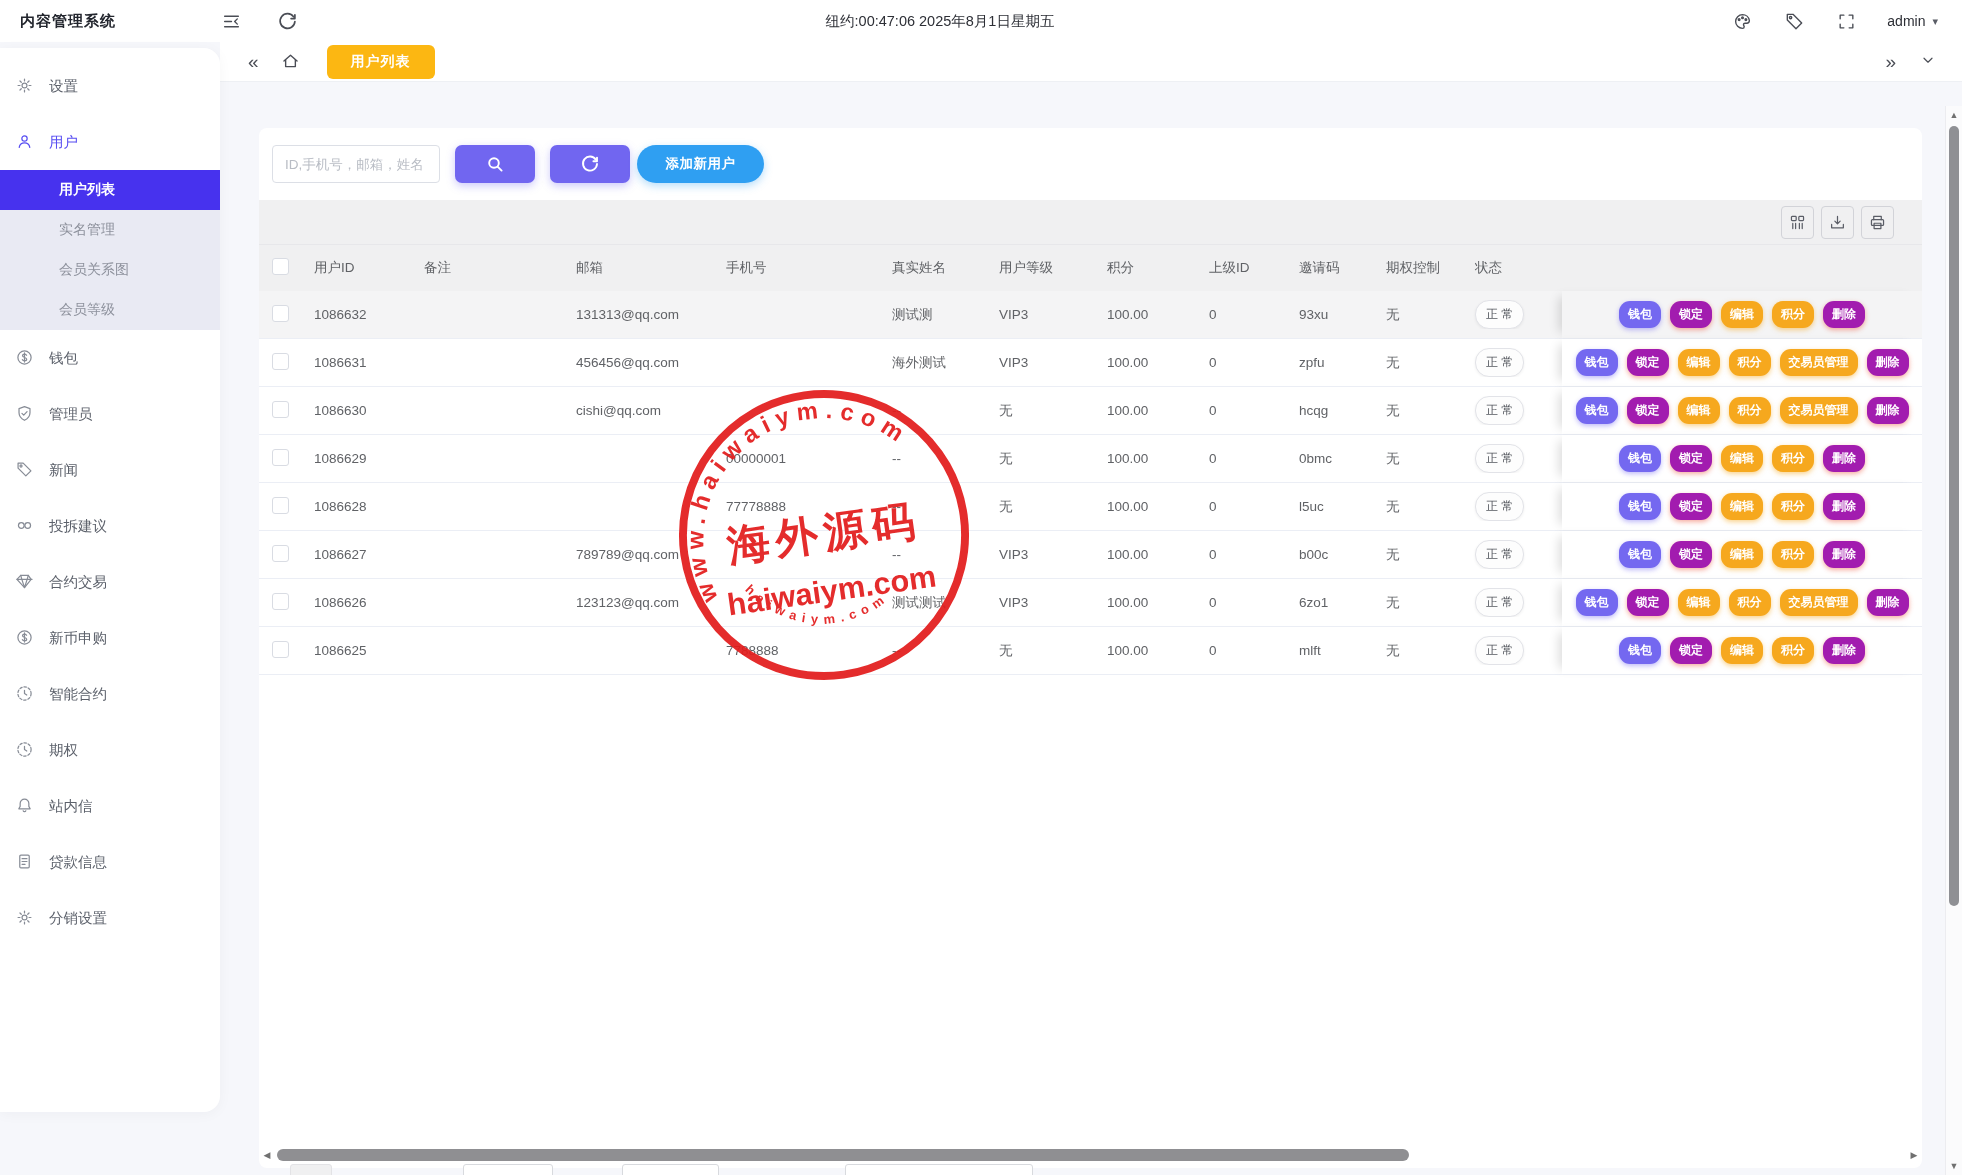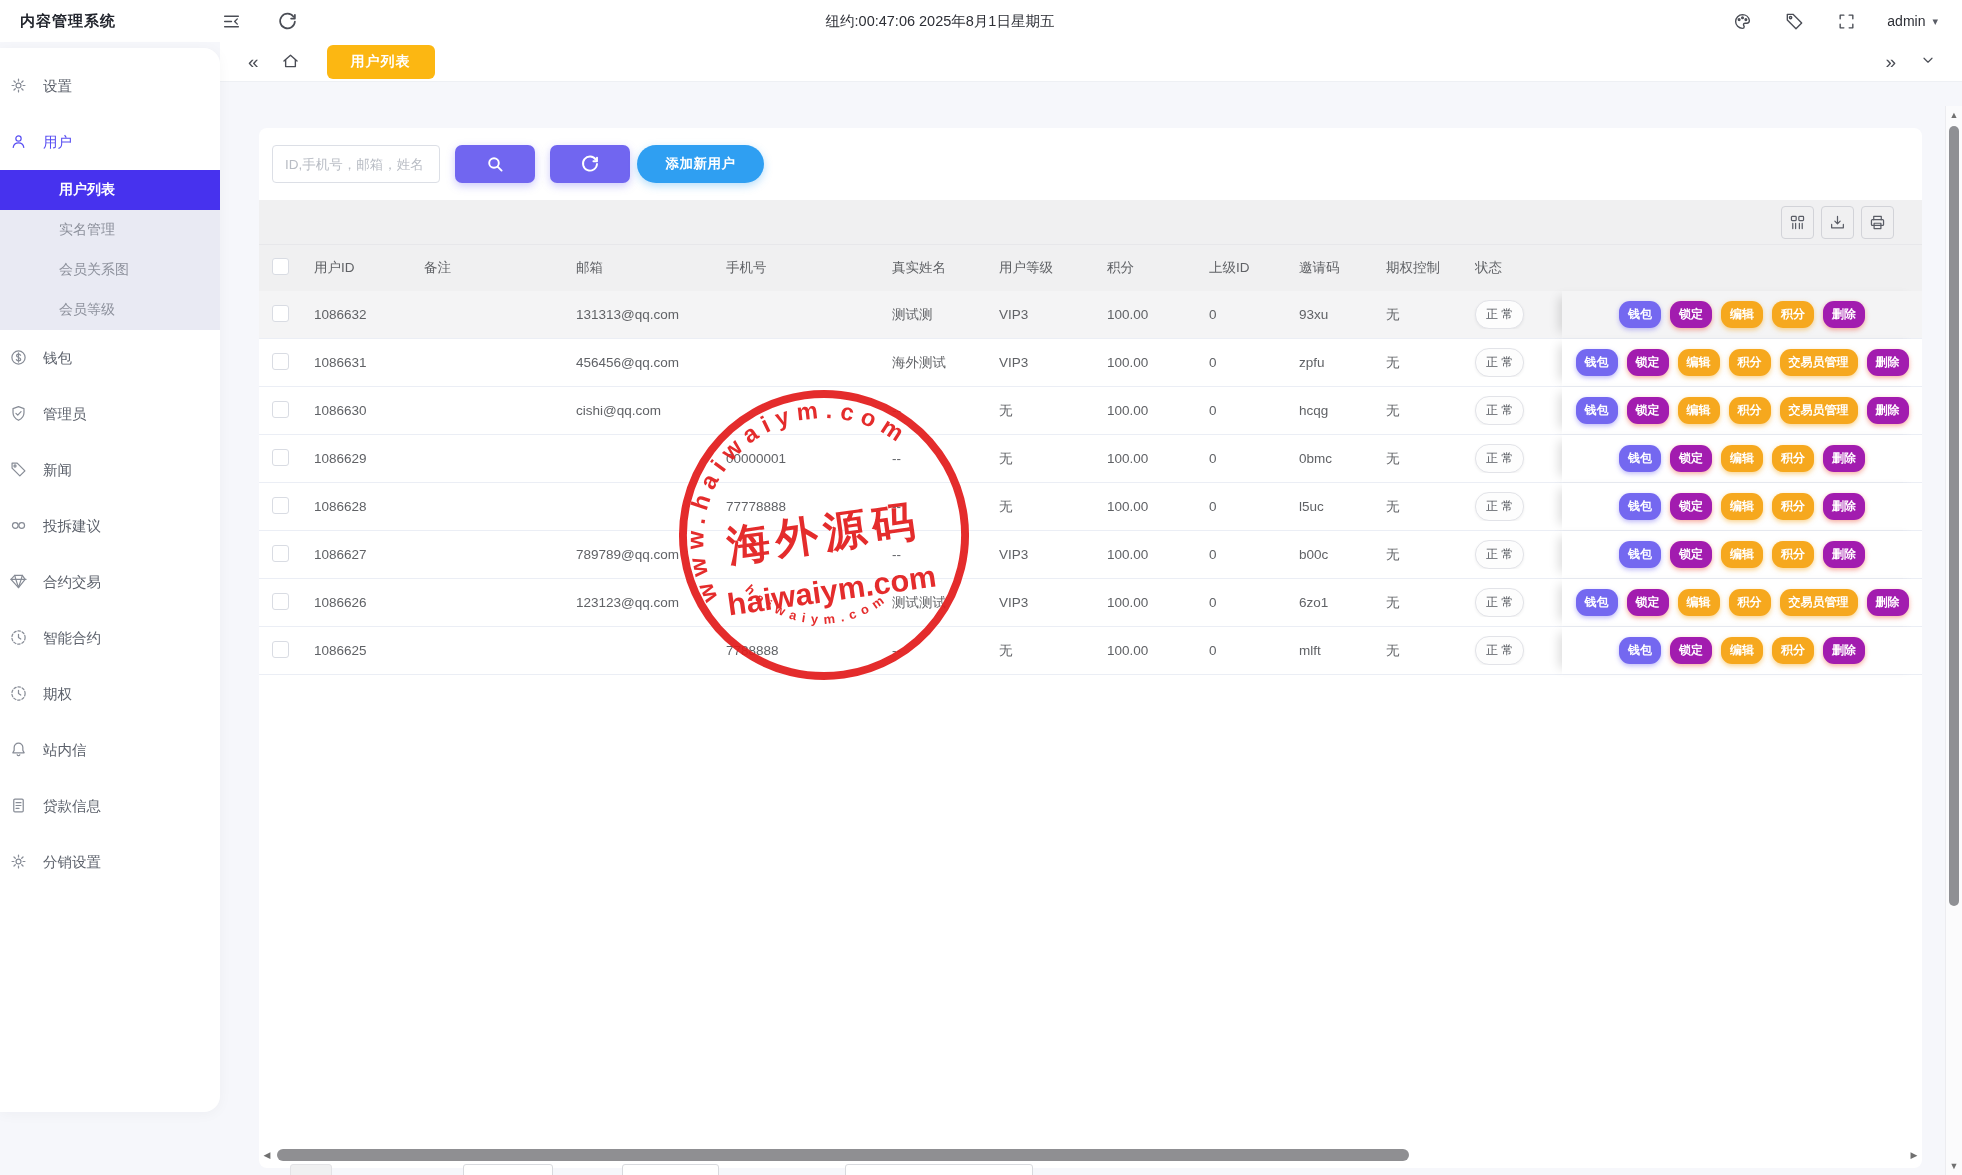--- a/index.html
+++ b/index.html
@@ -23,21 +23,21 @@
   
   .tabbar{position:absolute;left:220px;top:42px;width:1742px;height:40px;background:#fff;border-bottom:1px solid #eef0f4;display:flex;align-items:center;z-index:4;box-sizing:border-box;padding:0 26px 0 28px;}
   .nav-gly{font-size:19px;color:#4a4d55;cursor:pointer;line-height:1;}
   .home-ic{margin-left:22px;width:20px;height:20px;color:#4a4d55;cursor:pointer;}
   .home-ic svg{width:19px;height:19px;}
   .tab-pill{margin-left:26px;height:34px;padding:0 24px;border-radius:6px;background:#fcb712;color:#fff;font-size:14px;font-weight:bold;display:flex;align-items:center;cursor:pointer;letter-spacing:1px;}
   .tab-right{margin-left:auto;display:flex;align-items:center;gap:24px;}
   .tab-right .chev svg{width:16px;height:16px;color:#4a4d55;}
   
   .sidebar{position:absolute;left:0;top:48px;width:220px;height:1064px;background:#fff;border-radius:0 16px 16px 0;box-shadow:0 2px 14px rgba(30,34,60,.04);z-index:6;overflow:hidden;padding-top:10px;box-sizing:border-box;}
-  .s-item{height:56px;display:flex;align-items:center;padding-left:10px;cursor:pointer;color:#5c616b;font-size:14.5px;}
+  .s-item{height:56px;display:flex;align-items:center;padding-left:16px;cursor:pointer;color:#5c616b;font-size:14.5px;}
   .s-item .s-ic{width:18px;height:18px;margin-right:15px;color:#878c96;display:inline-flex;}
   .s-item.active-parent{color:#584ef2;}
   .s-item.active-parent .s-ic{color:#584ef2;}
   .sub-block{background:#e9eaf3;}
   .sub-item{height:40px;display:flex;align-items:center;padding-left:59px;font-size:14px;color:#8d919c;cursor:pointer;}
   .sub-item.active{background:#4732ee;color:#fff;font-weight:bold;}
   .ic{width:17px;height:17px;fill:none;stroke:currentColor;stroke-width:1.3;stroke-linecap:round;stroke-linejoin:round;}
   
   .card{position:absolute;left:259px;top:128px;width:1663px;height:1040px;background:#fff;border-radius:8px;z-index:3;}
   .search-input{position:absolute;left:13px;top:17px;width:168px;height:38px;box-sizing:border-box;border:1px solid #dcdfe6;border-radius:4px;padding:0 12px;font-size:13.5px;color:#333;outline:none;font-family:inherit;background:#fff;}
@@ -208,20 +208,29 @@
         <svg class="ic" viewBox="0 0 18 18">
           <path d="M5 2.5h8l3 4.2L9 15.5 1 6.7z"></path>
           <path d="M1 6.7h16M6.2 6.7L9 15.5l2.8-8.8M5 2.5L6.2 6.7M13 2.5l-1.2 4.2"></path>
         </svg>
       </span>
       <span>合约交易</span>
     </div>
     <div class="s-item">
       <span class="s-ic">
         <svg class="ic" viewBox="0 0 18 18">
+          <circle cx="9" cy="9" r="7"></circle>
+          <path d="M11.2 6.6c-.5-.7-1.3-1.1-2.2-1.1-1.2 0-2.1.7-2.1 1.7 0 2.3 4.4 1.3 4.4 3.6 0 1-.9 1.7-2.3 1.7-1 0-1.8-.4-2.3-1.2M9 4.2v9.6"></path>
+        </svg>
+      </span>
+      <span>新币申购</span>
+    </div>
+    <div class="s-item">
+      <span class="s-ic">
+        <svg class="ic" viewBox="0 0 18 18">
           <circle cx="9" cy="9" r="7" stroke-dasharray="2.6 2"></circle>
           <path d="M9 5.6V9l2.4 1.6"></path>
         </svg>
       </span>
       <span>智能合约</span>
     </div>
     <div class="s-item">
       <span class="s-ic">
         <svg class="ic" viewBox="0 0 18 18">
           <circle cx="9" cy="9" r="7" stroke-dasharray="2.6 2"></circle>

